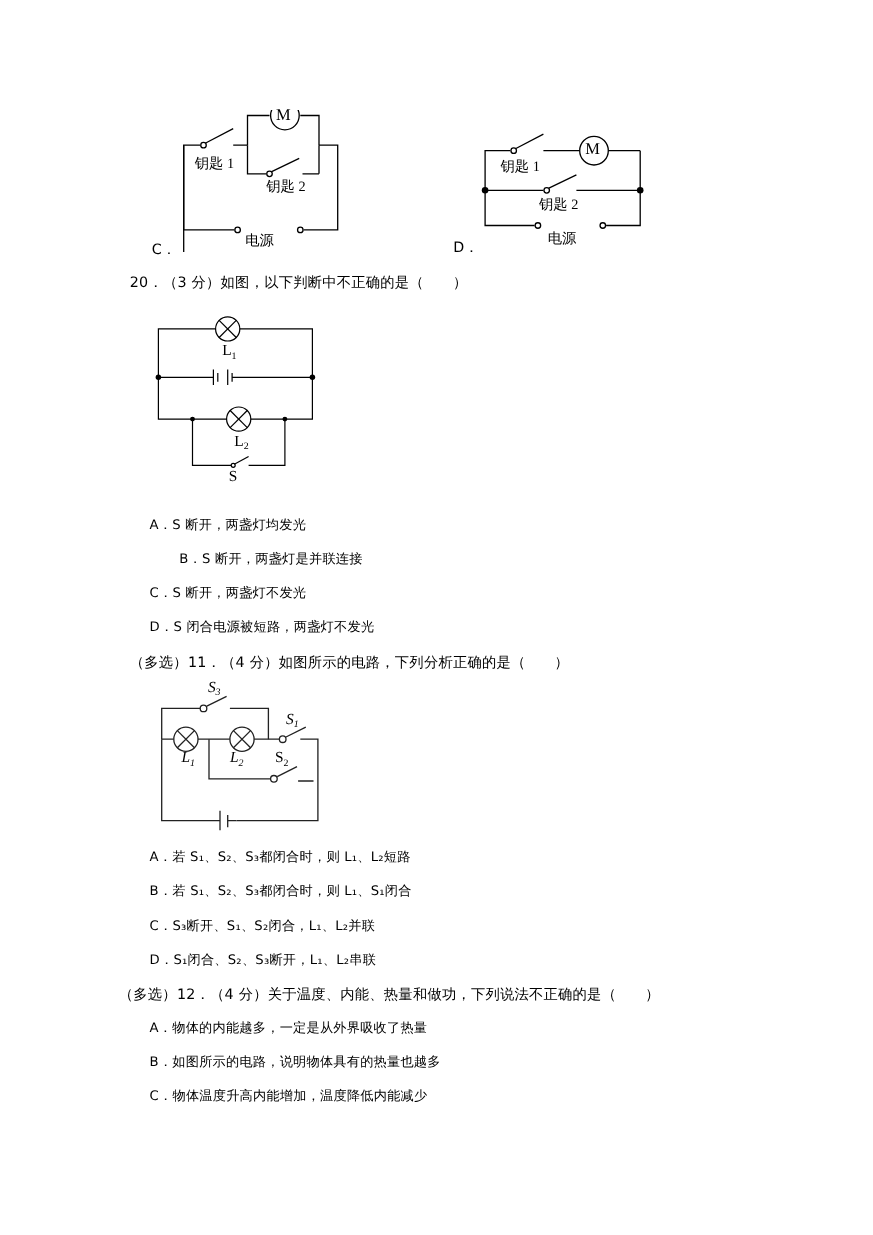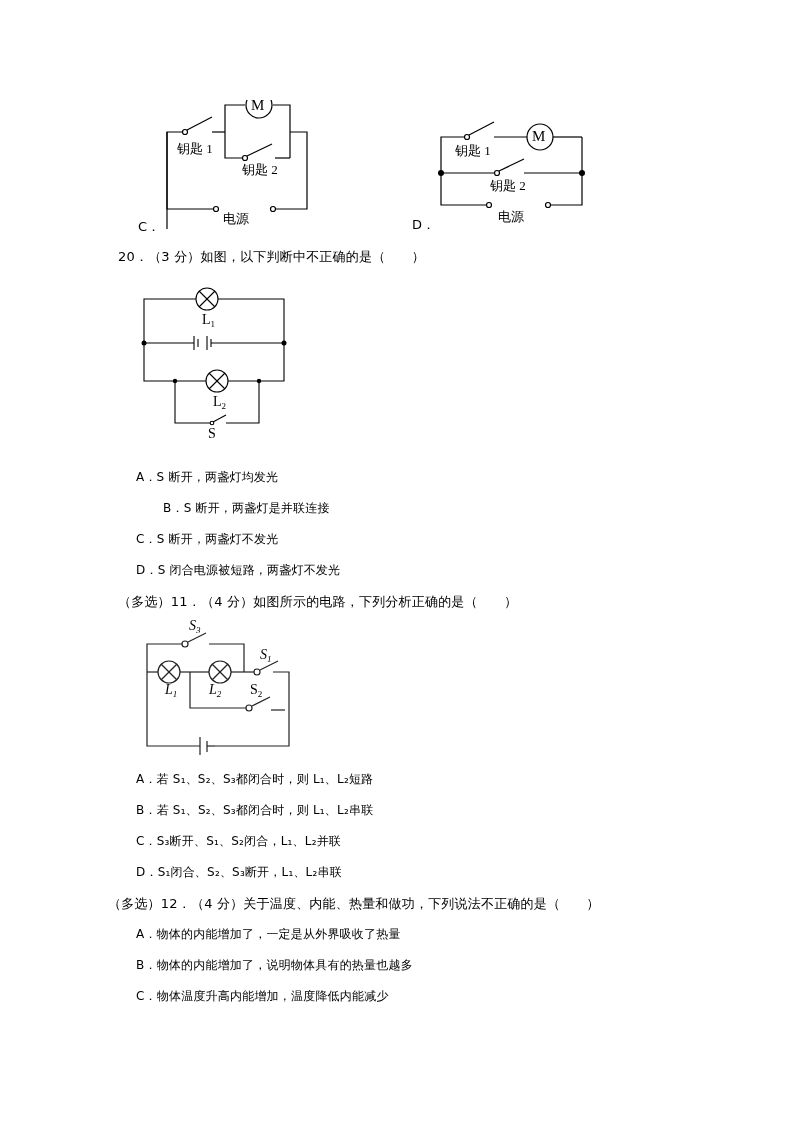--- a/index.html
+++ b/index.html
@@ -176,32 +176,32 @@
   <span class="abs lbl" style="left:125px;top:32px;font-style:italic;text-align:center;"><span>S</span><sub>1</sub></span>
   <span class="abs lbl" style="left:30px;top:67px;font-style:italic;"><span>L</span><sub>1</sub></span>
   <span class="abs lbl" style="left:74px;top:67px;font-style:italic;"><span>L</span><sub>2</sub></span>
   <span class="abs lbl" style="left:115px;top:67px;"><span>S</span><sub>2</sub></span>
 </div>
 
 <div class="abs opt" style="left:136px;top:771px;text-align:right;">
   <span>A．</span><span>若 S₁、S₂、S₃都闭合时，则 L₁、L₂短路</span>
 </div>
 <div class="abs opt" style="left:136px;top:802px;">
-  <span>B．</span><span>若 S₁、S₂、S₃都闭合时，则 L₁、L₂串联</span>
+  <span>B．</span><span>若 S₁、S₂、S₃都闭合时，则 L₁、S₁闭合</span>
 </div>
 <div class="abs opt" style="left:136px;top:833px;">
   <span>C．</span><span>S₃断开、S₁、S₂闭合，L₁、L₂并联</span>
 </div>
 <div class="abs opt" style="left:136px;top:864px;">
   <span>D．</span><span>S₁闭合、S₂、S₃断开，L₁、L₂串联</span>
 </div>
 
 <div class="abs q" style="left:108px;top:895px;">（多选）12．（4 分）关于温度、内能、热量和做功，下列说法不正确的是（　　）</div>
 
 <div class="abs opt" style="left:136px;top:926px;">
-  <span>A．</span><span>物体的内能增加了，一定是从外界吸收了热量</span>
+  <span>A．</span><span>物体的内能越多，一定是从外界吸收了热量</span>
 </div>
 <div class="abs opt" style="left:136px;top:957px;">
-  <span>B．</span><span>物体的内能增加了，说明物体具有的热量也越多</span>
+  <span>B．</span><span>如图所示的电路，说明物体具有的热量也越多</span>
 </div>
 <div class="abs opt" style="left:136px;top:988px;">
   <span>C．</span><span>物体温度升高内能增加，温度降低内能减少</span>
 </div>
 
 </body></html>

